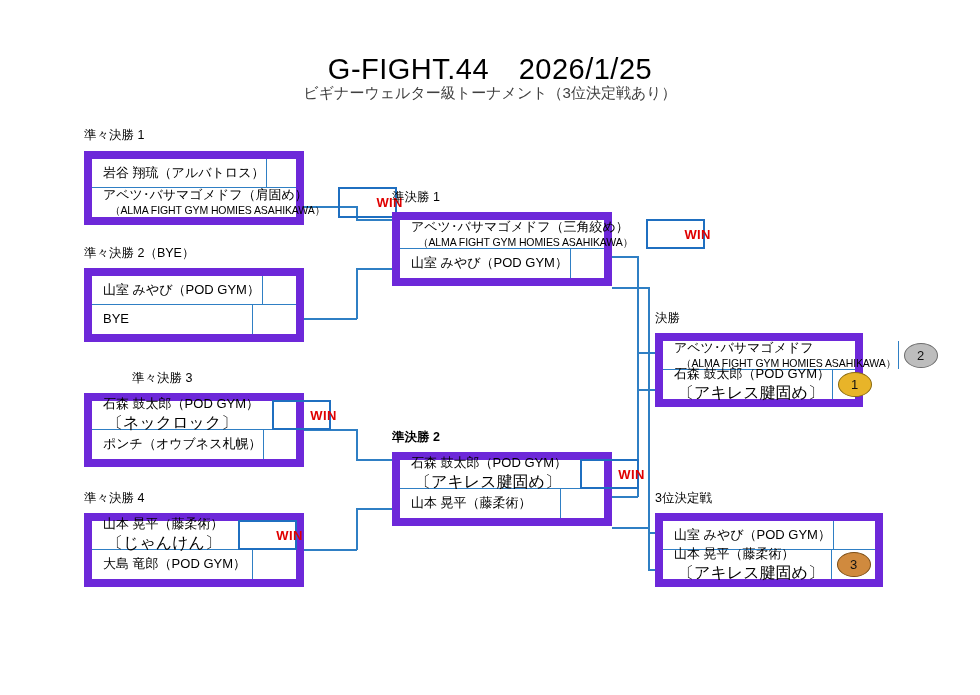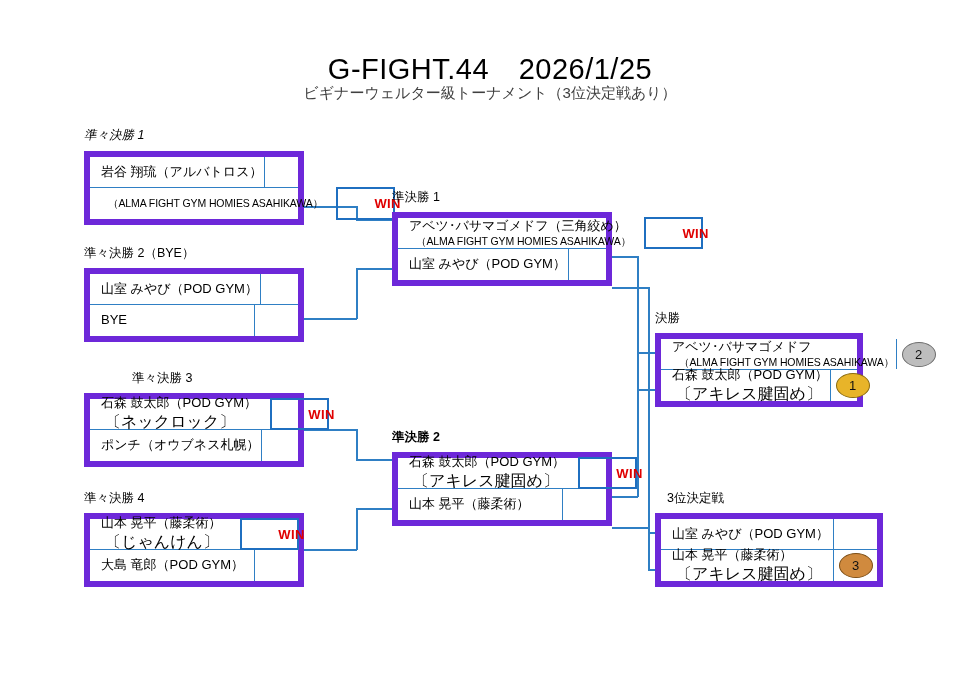--- a/index.html
+++ b/index.html
@@ -24,21 +24,21 @@
   }
 
   
   .caption{
     position:absolute;font-size:12.5px;color:#000;white-space:nowrap;
   }
 
   
   .match{
     position:absolute;
-    border:6px solid #6d28d9;
+    border:8px solid #6d28d9;
     box-sizing:border-box;
     background:#ffffff;
   }
   .row{
     position:relative;
     box-sizing:border-box;
     display:flex;
     align-items:center;
     height:50%;
   }
@@ -141,30 +141,31 @@
   <div class="ln lnh" style="left:637px;top:389px;width:18px;"></div>
 
   <div class="ln lnh" style="left:612px;top:287px;width:37px;"></div>
   <div class="ln lnv" style="left:648px;top:287px;height:283px;"></div>
 
   <div class="ln lnh" style="left:612px;top:527px;width:37px;"></div>
 
   <div class="ln lnh" style="left:648px;top:532px;width:8px;"></div>
   <div class="ln lnh" style="left:648px;top:569px;width:8px;"></div>
 
-  <div class="caption" style="left:84px;top:127px;font-style:italic;">準々決勝 1</div>
+  <div class="caption" style="left:84px;top:127px;">準々決勝 1</div>
   <div class="match" style="left:84px;top:151px;width:220px;height:74px;">
     <div class="row top">
       <div class="name">
         <span>岩谷 翔琉（アルバトロス）</span>
       </div>
       <div class="res"></div>
     </div>
     <div class="row">
       <div class="name">
+        <span>アベツ･バサマゴメドフ（肩固め）</span>
         <span class="sub">（ALMA FIGHT GYM HOMIES ASAHIKAWA）</span>
       </div>
       <div class="res win">
         <span class="wintext">WIN</span>
       </div>
     </div>
   </div>
 
   <div class="caption" style="left:84px;top:245px;">準々決勝 2（BYE）</div>
   <div class="match" style="left:84px;top:268px;width:220px;height:74px;">
@@ -273,21 +274,21 @@
       <div class="name">
         <span>石森 鼓太郎（POD GYM）</span>
         <span class="sub2">〔アキレス腱固め〕</span>
       </div>
       <div class="res medal">
         <span class="badge gold">1</span>
       </div>
     </div>
   </div>
 
-  <div class="caption" style="left:655px;top:490px;margin-left:12px;">3位決定戦</div>
+  <div class="caption" style="left:655px;top:490px;">3位決定戦</div>
   <div class="match" style="left:655px;top:513px;width:228px;height:74px;">
     <div class="row top">
       <div class="name">
         <span>山室 みやび（POD GYM）</span>
       </div>
       <div class="res medal"></div>
     </div>
     <div class="row">
       <div class="name">
         <span>山本 晃平（藤柔術）</span>

